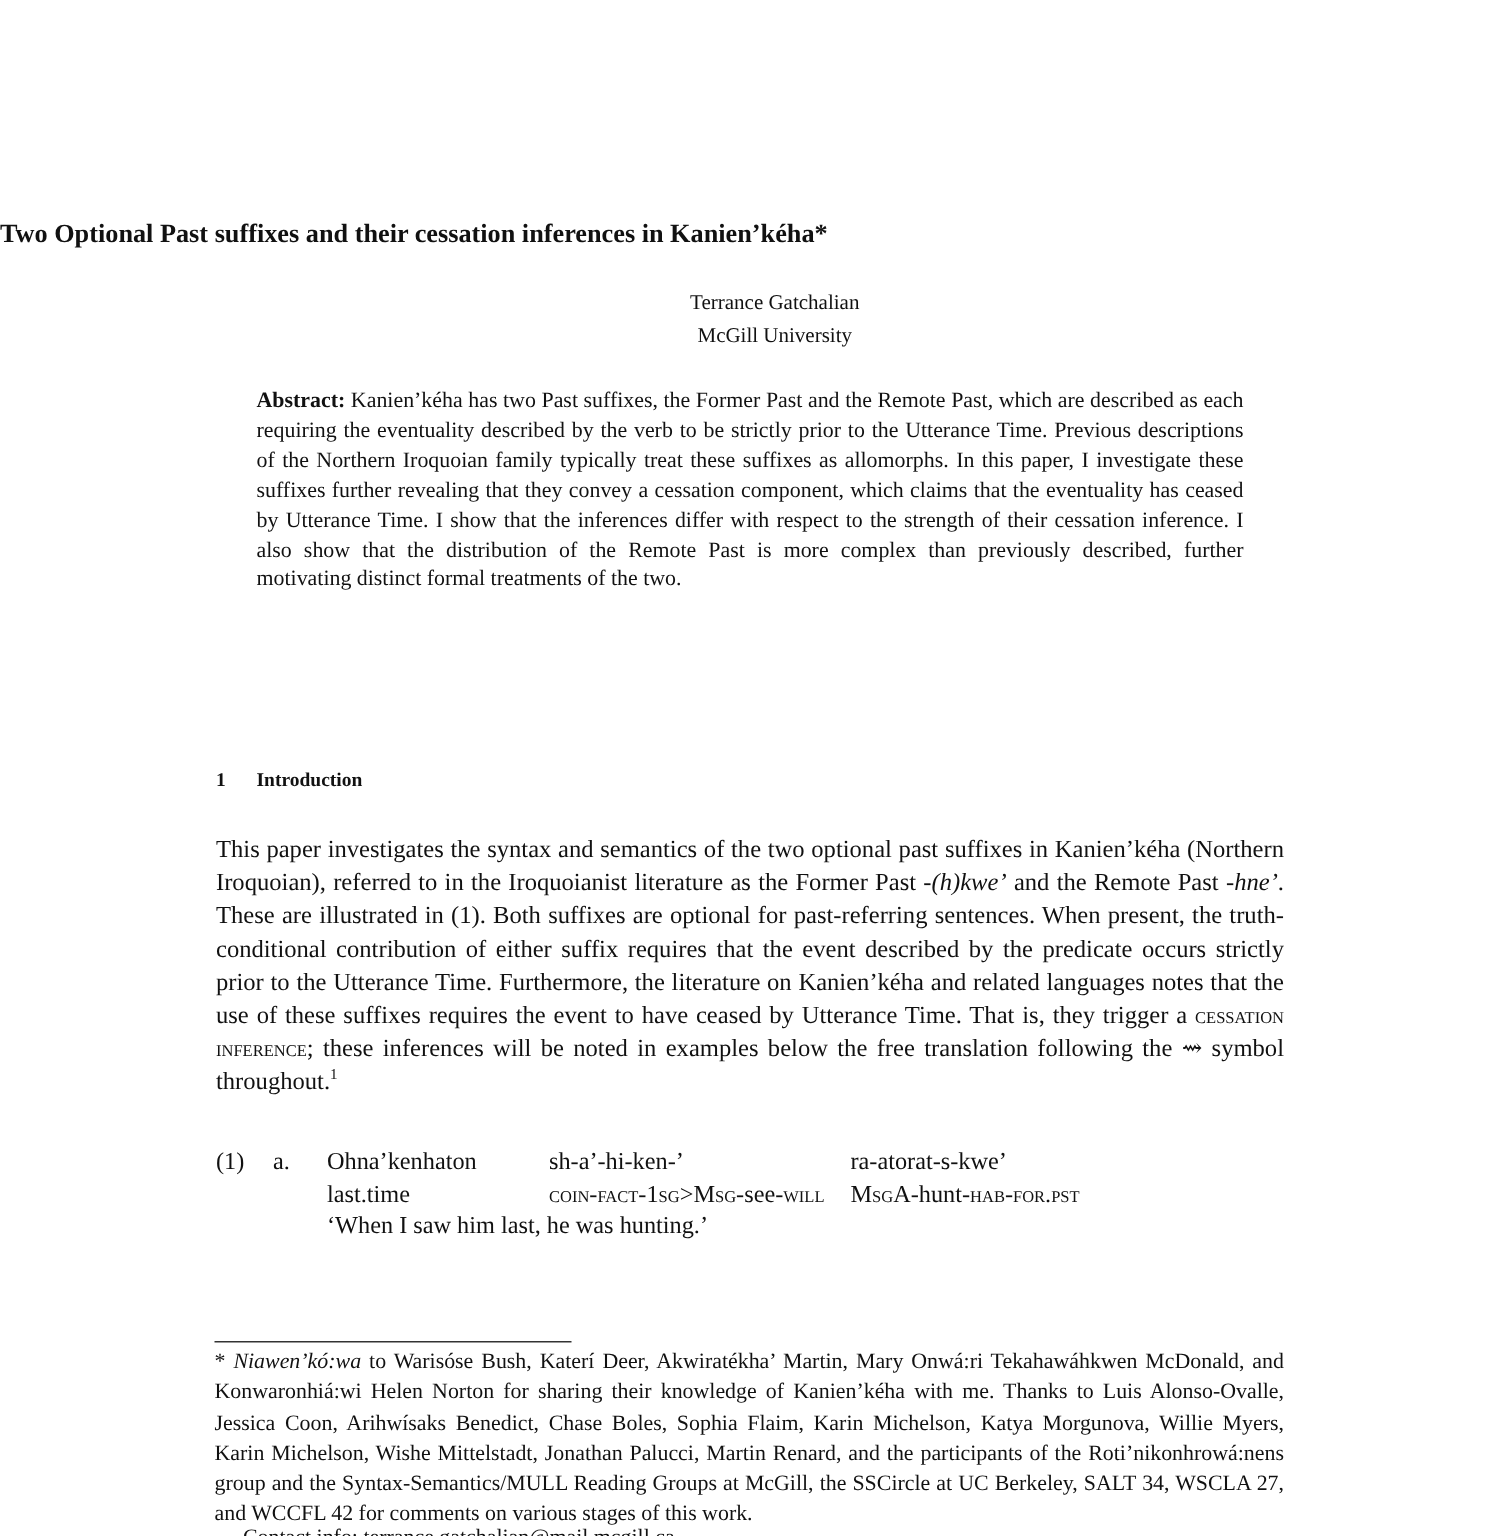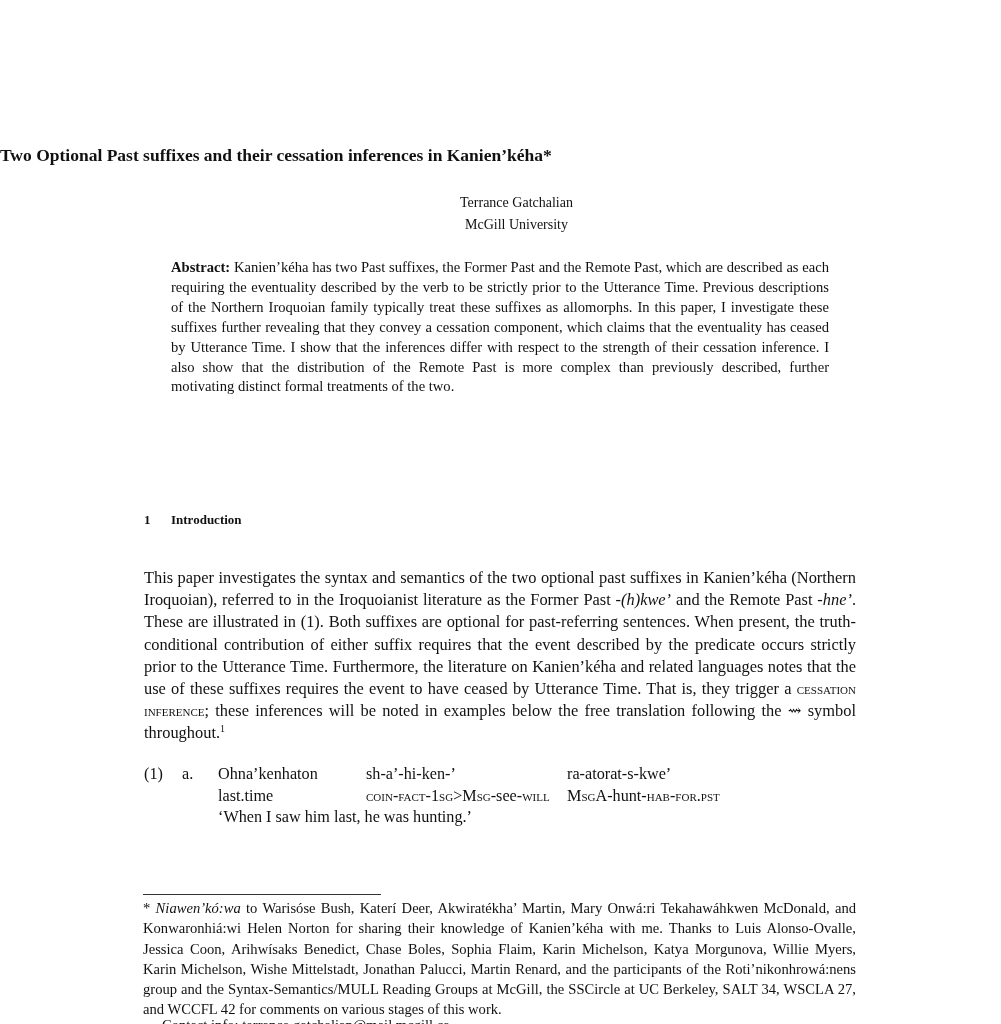--- a/index.html
+++ b/index.html
@@ -9,21 +9,21 @@
   .title { position: absolute; top: 145px; left: 0; width: 1001px; text-align: left;
            font-weight: bold; font-size: 17.5px; }
   .author { position: absolute; top: 192px; left: 16px; width: 1001px; text-align: center; font-size: 14px; line-height: 22px; }
   .abstract { position: absolute; top: 258px; left: 171px; width: 658px; font-size: 14.6px; line-height: 19.9px;
               text-align: justify; }
   .abstract b, .keywords b { font-weight: bold; }
   .keywords { position: absolute; top: 451px; left: 171px; width: 660px; font-size: 14.6px; line-height: 20px; }
   .section { position: absolute; top: 512px; left: 144px; font-size: 13px; font-weight: bold; }
   .section .num { display: inline-block; width: 27px; }
   .body-text { position: absolute; top: 555px; left: 144px; width: 712px; font-size: 16.4px; line-height: 22.2px;
-               text-align: justify; margin-top: 12px; }
+               text-align: justify; }
   .sc { font-variant: small-caps; }
   .sup { font-size: 10px; vertical-align: super; line-height: 0; }
   .ex { position: absolute; top: 764px; left: 144px; font-size: 16.2px; line-height: 21.5px; }
   .ex .num { position: absolute; left: 0; top: 0; }
   .ex .letter { position: absolute; left: 38px; top: 0; }
   .ex .gloss { position: absolute; left: 74px; top: 0; width: 700px; }
   .gloss-row { position: relative; height: 21.5px; white-space: nowrap; }
   .gloss-row span.c1 { position: absolute; left: 0; }
   .gloss-row span.c2 { position: absolute; left: 148px; }
   .gloss-row span.c3 { position: absolute; left: 349px; }

